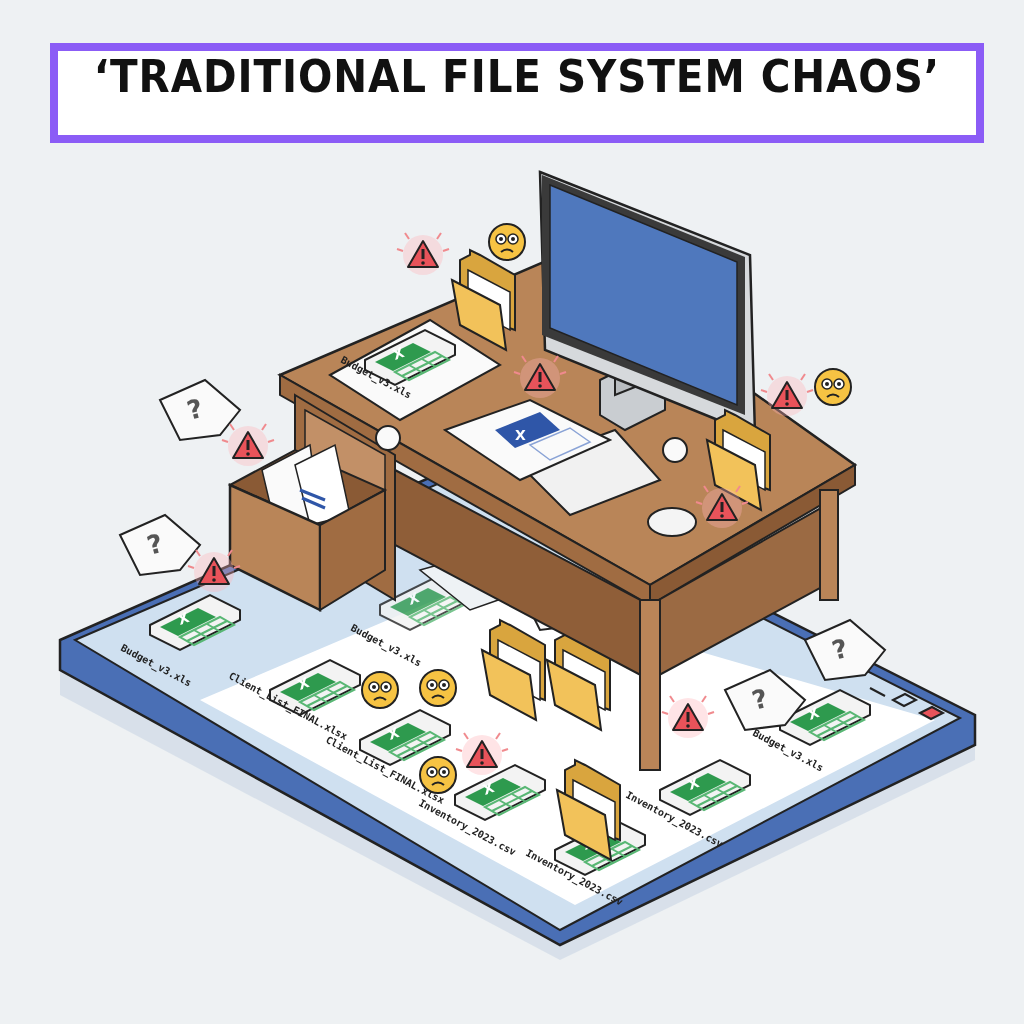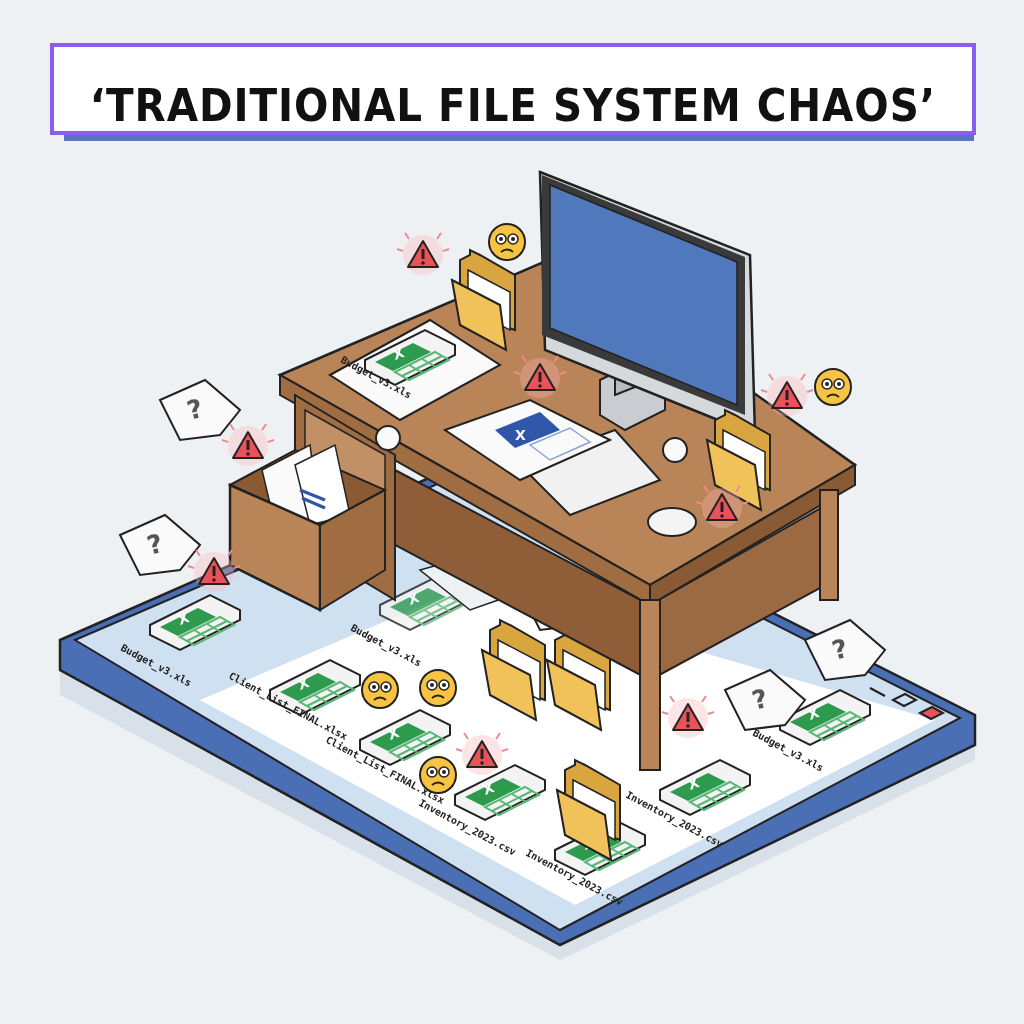--- a/index.html
+++ b/index.html
@@ -6,22 +6,22 @@
   body {
     width: 1024px; height: 1024px; overflow: hidden;
     background: #eef1f3;
     font-family: "DejaVu Sans", sans-serif;
     position: relative;
   }
   .title-wrap { position: absolute; left: 50px; top: 43px; width: 922px; height: 88px; }
   .title-shadow { position: absolute; left: 14px; top: 12px; width: 910px; height: 86px; background: #5577b8; }
   .title-box {
     position: absolute; left: 0; top: 0; width: 918px; height: 84px;
-    background: #ffffff; border: 4px solid #8b5cf6;
-    display: flex; align-items: flex-end; justify-content: center;
+    background: #ffffff; border: 8px solid #8b5cf6;
+    display: flex; align-items: flex-start; justify-content: center;
   }
   .title-text {
     font-family: "DejaVu Sans", sans-serif; font-weight: bold;
     font-size: 44px; letter-spacing: 1px; color: #111; transform: scaleX(0.92);
     white-space: nowrap;
   }
   svg.scene { position: absolute; left: 0; top: 0; }
   .lbl { font-family: "DejaVu Sans Mono", monospace; font-size: 10px; fill: #222; font-weight: bold; }
 </style>
 </head>

